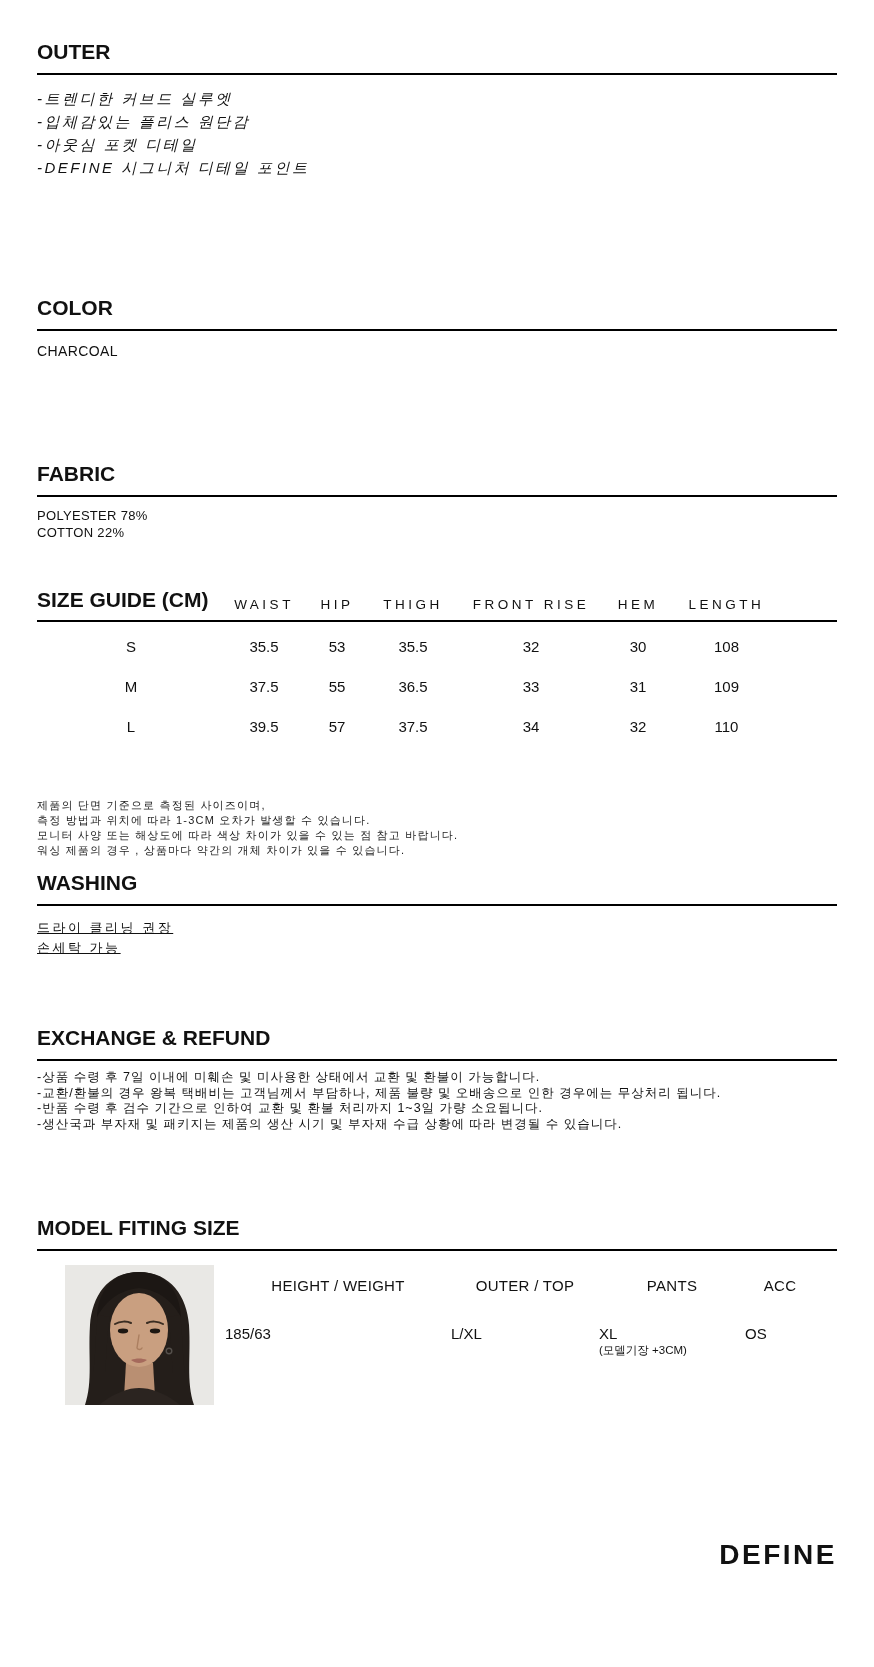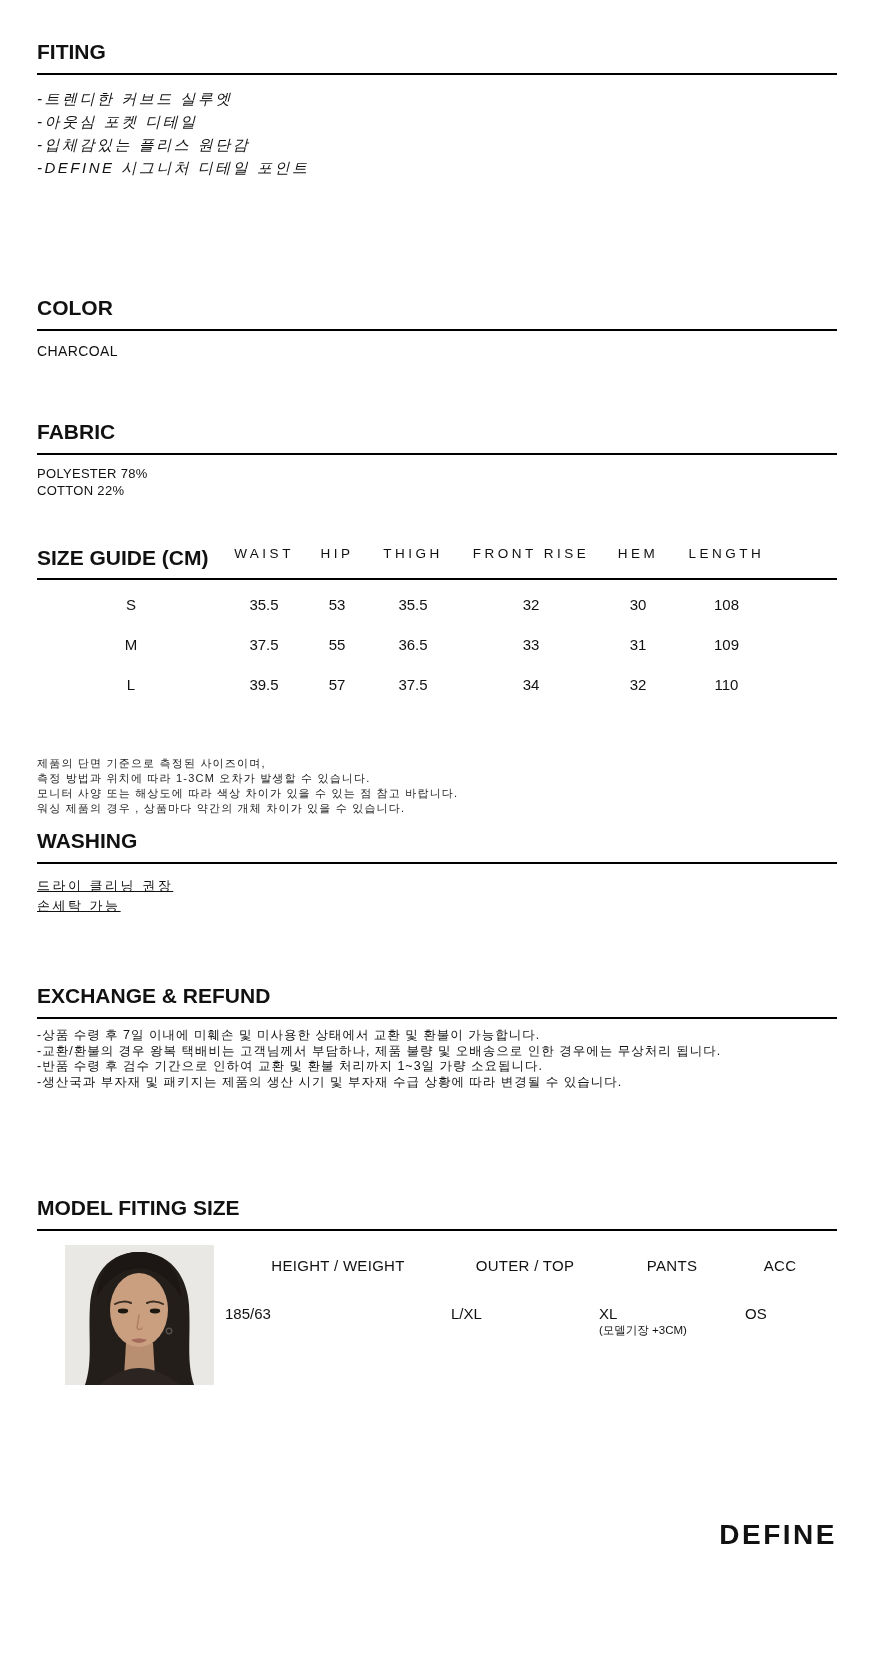--- a/index.html
+++ b/index.html
@@ -13,69 +13,69 @@
     font-size:21px;font-weight:800;line-height:24px;letter-spacing:0;
     border-bottom:2px solid #000;padding-bottom:9px;margin:0;
   }
   
   .sec-detail{margin-top:40px;}
   .detail-items{margin-top:12px;font-size:15px;line-height:23px;letter-spacing:2.5px;font-style:italic;}
   
   .sec-color{margin-top:117px;}
   .color-value{margin-top:12px;font-size:14px;line-height:17px;letter-spacing:.4px;}
   
-  .sec-fabric{margin-top:60px;}
+  .sec-fabric{margin-top:102px;}
   .fabric-items{margin-top:10px;font-size:13px;line-height:17px;letter-spacing:.3px;}
   
   .sec-size{margin-top:47px;}
   .size-head{
-    display:flex;align-items:flex-start;border-bottom:2px solid #000;padding-bottom:8px;margin:0;
+    display:flex;align-items:flex-end;border-bottom:2px solid #000;padding-bottom:8px;margin:0;
   }
   .size-head .sg-title{font-size:21px;font-weight:800;line-height:24px;flex:0 0 188px;}
   .sg-col{font-size:13.5px;font-weight:500;letter-spacing:3.5px;text-align:center;}
   .c1{flex:0 0 78px;} .c2{flex:0 0 68px;} .c3{flex:0 0 84px;}
   .c4{flex:0 0 152px;} .c5{flex:0 0 62px;} .c6{flex:0 0 115px;}
   .size-rows{margin-top:4px;}
   .size-row{display:flex;align-items:center;height:40px;font-size:15px;}
   .size-row .sg-label{flex:0 0 188px;text-align:center;font-size:15px;}
   .size-row .sg-val{text-align:center;letter-spacing:0;}
   .size-notes{margin-top:52px;font-size:11px;line-height:15px;letter-spacing:1.2px;color:#1c1c1c;}
   
   .sec-washing{margin-top:13px;}
   .washing-items{margin-top:12px;font-size:13px;line-height:20px;letter-spacing:2.5px;text-decoration:underline;}
   
   .sec-exchange{margin-top:68px;}
   .exchange-items{margin-top:9px;font-size:12.5px;line-height:15.5px;letter-spacing:1px;}
   
-  .sec-model{margin-top:106px;}
+  .sec-model{margin-top:84px;}
   .model-body{margin-top:14px;display:flex;align-items:flex-start;padding-left:28px;}
   .model-photo{flex:0 0 149px;width:149px;height:140px;display:block;}
   .mft{flex:1;padding-left:11px;}
   .mft-row{display:flex;}
   .mft-head{padding-top:12px;}
   .mft-col{text-align:center;font-size:15px;line-height:18px;letter-spacing:.3px;}
   .m1{flex:0 0 226px;} .m2{flex:0 0 148px;} .m3{flex:0 0 146px;} .m4{flex:0 0 70px;}
   .mft-vals{margin-top:30px;}
   .mft-val{text-align:left;font-size:15px;line-height:18px;}
   .mft-note{display:block;font-size:11.5px;line-height:14px;letter-spacing:0;}
   
   .brand{margin-top:136px;text-align:right;}
   .brand-logo{font-size:28px;font-weight:700;letter-spacing:2.5px;line-height:28px;}
 </style>
 </head>
 <body>
 
 <div class="content">
 
   <div class="sec-detail">
-    <h2 class="sec-title">FITING</h2>
+    <h2 class="sec-title">OUTER</h2>
     <div class="detail-items">
       <div>-트렌디한 커브드 실루엣</div>
+      <div>-입체감있는 플리스 원단감</div>
       <div>-아웃심 포켓 디테일</div>
-      <div>-입체감있는 플리스 원단감</div>
       <div>-DEFINE 시그니처 디테일 포인트</div>
     </div>
   </div>
 
   <div class="sec-color">
     <h2 class="sec-title">COLOR</h2>
     <div class="color-value">CHARCOAL</div>
   </div>
 
   <div class="sec-fabric">

